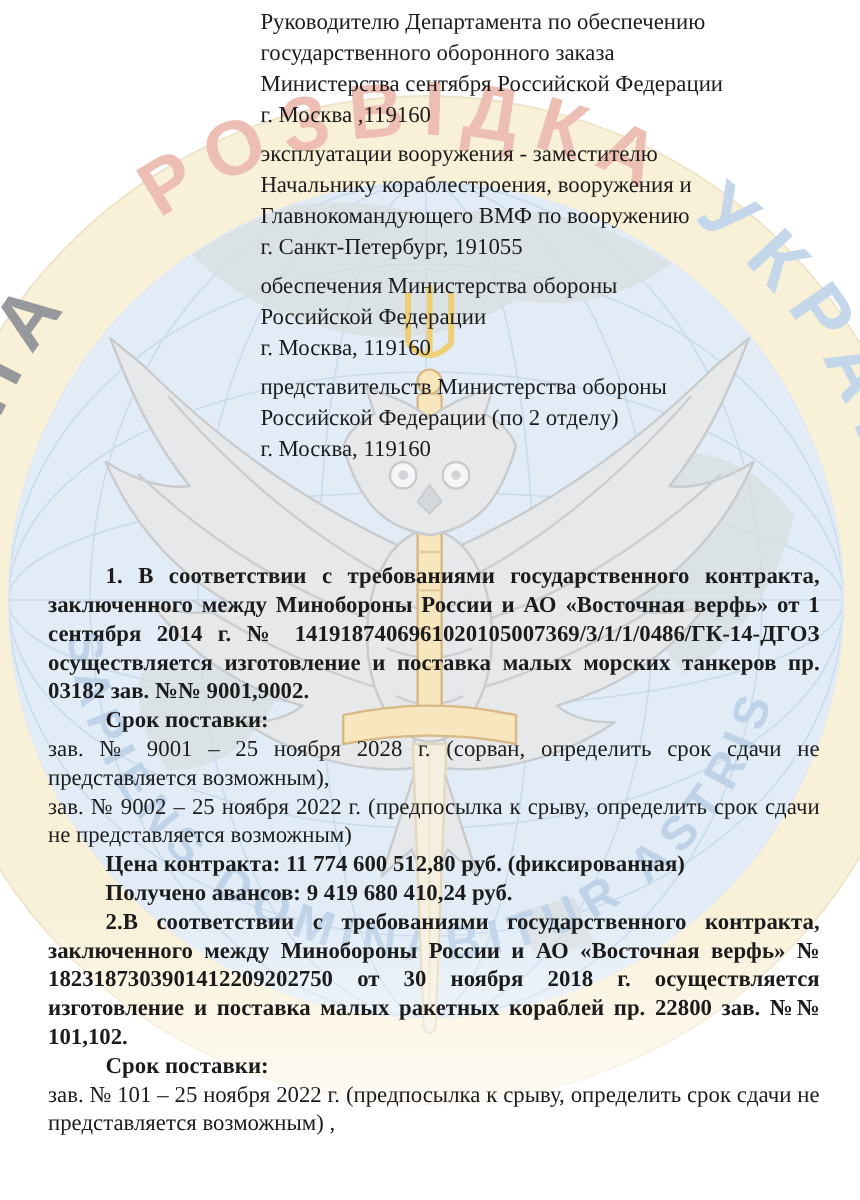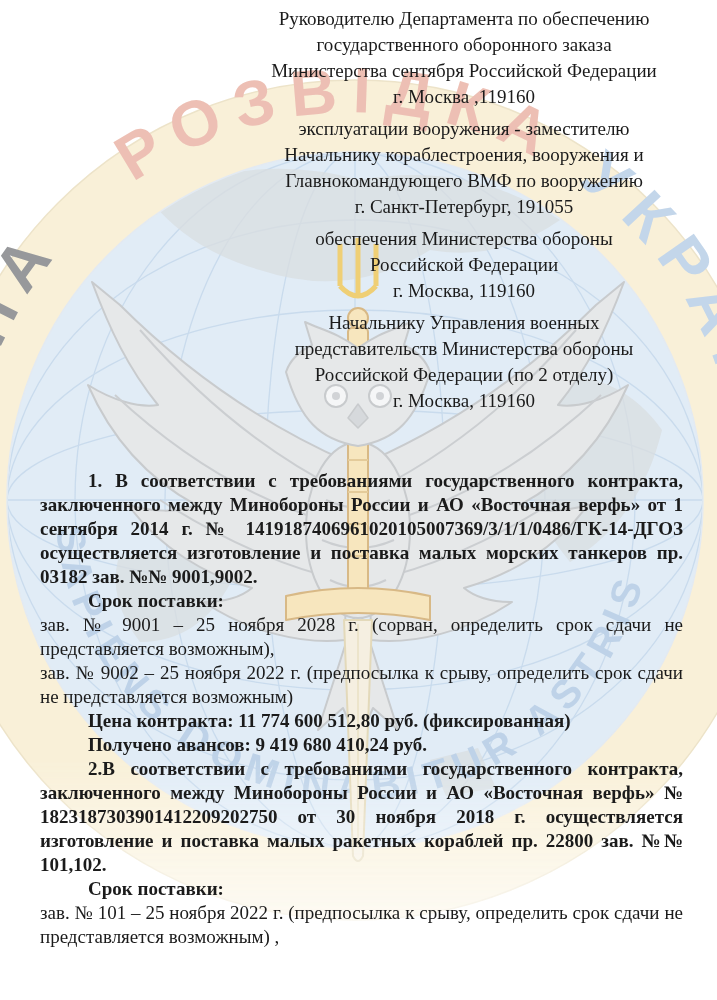--- a/index.html
+++ b/index.html
@@ -19,21 +19,21 @@
     z-index:0;
     opacity:0.85;
     -webkit-mask-image:linear-gradient(180deg,#000 76%,rgba(0,0,0,.3) 92%,transparent 100%);
     mask-image:linear-gradient(180deg,#000 76%,rgba(0,0,0,.3) 92%,transparent 100%);
     pointer-events:none;
   }
   .watermark svg{display:block;}
   
   .recipients{
     position:absolute;top:6px;right:6px;width:494px;
-    text-align:center;
+    text-align:left;
     font-size:19px;line-height:26px;
     z-index:2;
   }
   .recipient-block{margin:0 0 6px 0;}
   
   .body-text{
     position:absolute;top:469px;left:40px;width:643px;
     font-size:19px;line-height:24px;
     z-index:2;
   }
@@ -154,21 +154,20 @@
       <div>Начальнику кораблестроения, вооружения и</div>
       <div>Главнокомандующего ВМФ по вооружению</div>
       <div>г. Санкт-Петербург, 191055</div>
     </div>
     <div class="recipient-block">
       <div>обеспечения Министерства обороны</div>
       <div>Российской Федерации</div>
       <div>г. Москва, 119160</div>
     </div>
     <div class="recipient-block">
-      <div>Начальнику Управления военных</div>
       <div>представительств Министерства обороны</div>
       <div>Российской Федерации (по 2 отделу)</div>
       <div>г. Москва, 119160</div>
     </div>
   </div>
 
   <div class="body-text">
     <p class="indent">1. В соответствии с требованиями государственного контракта, заключенного между Минобороны России и АО «Восточная верфь» от 1 сентября 2014 г. № 1419187406961020105007369/3/1/1/0486/ГК-14-ДГОЗ осуществляется изготовление и поставка малых морских танкеров пр. 03182 зав. №№ 9001,9002.</p>
     <p class="indent">Срок поставки:</p>
     <p>зав. № 9001 – 25 ноября 2028 г. (сорван, определить срок сдачи не представляется возможным),</p>

